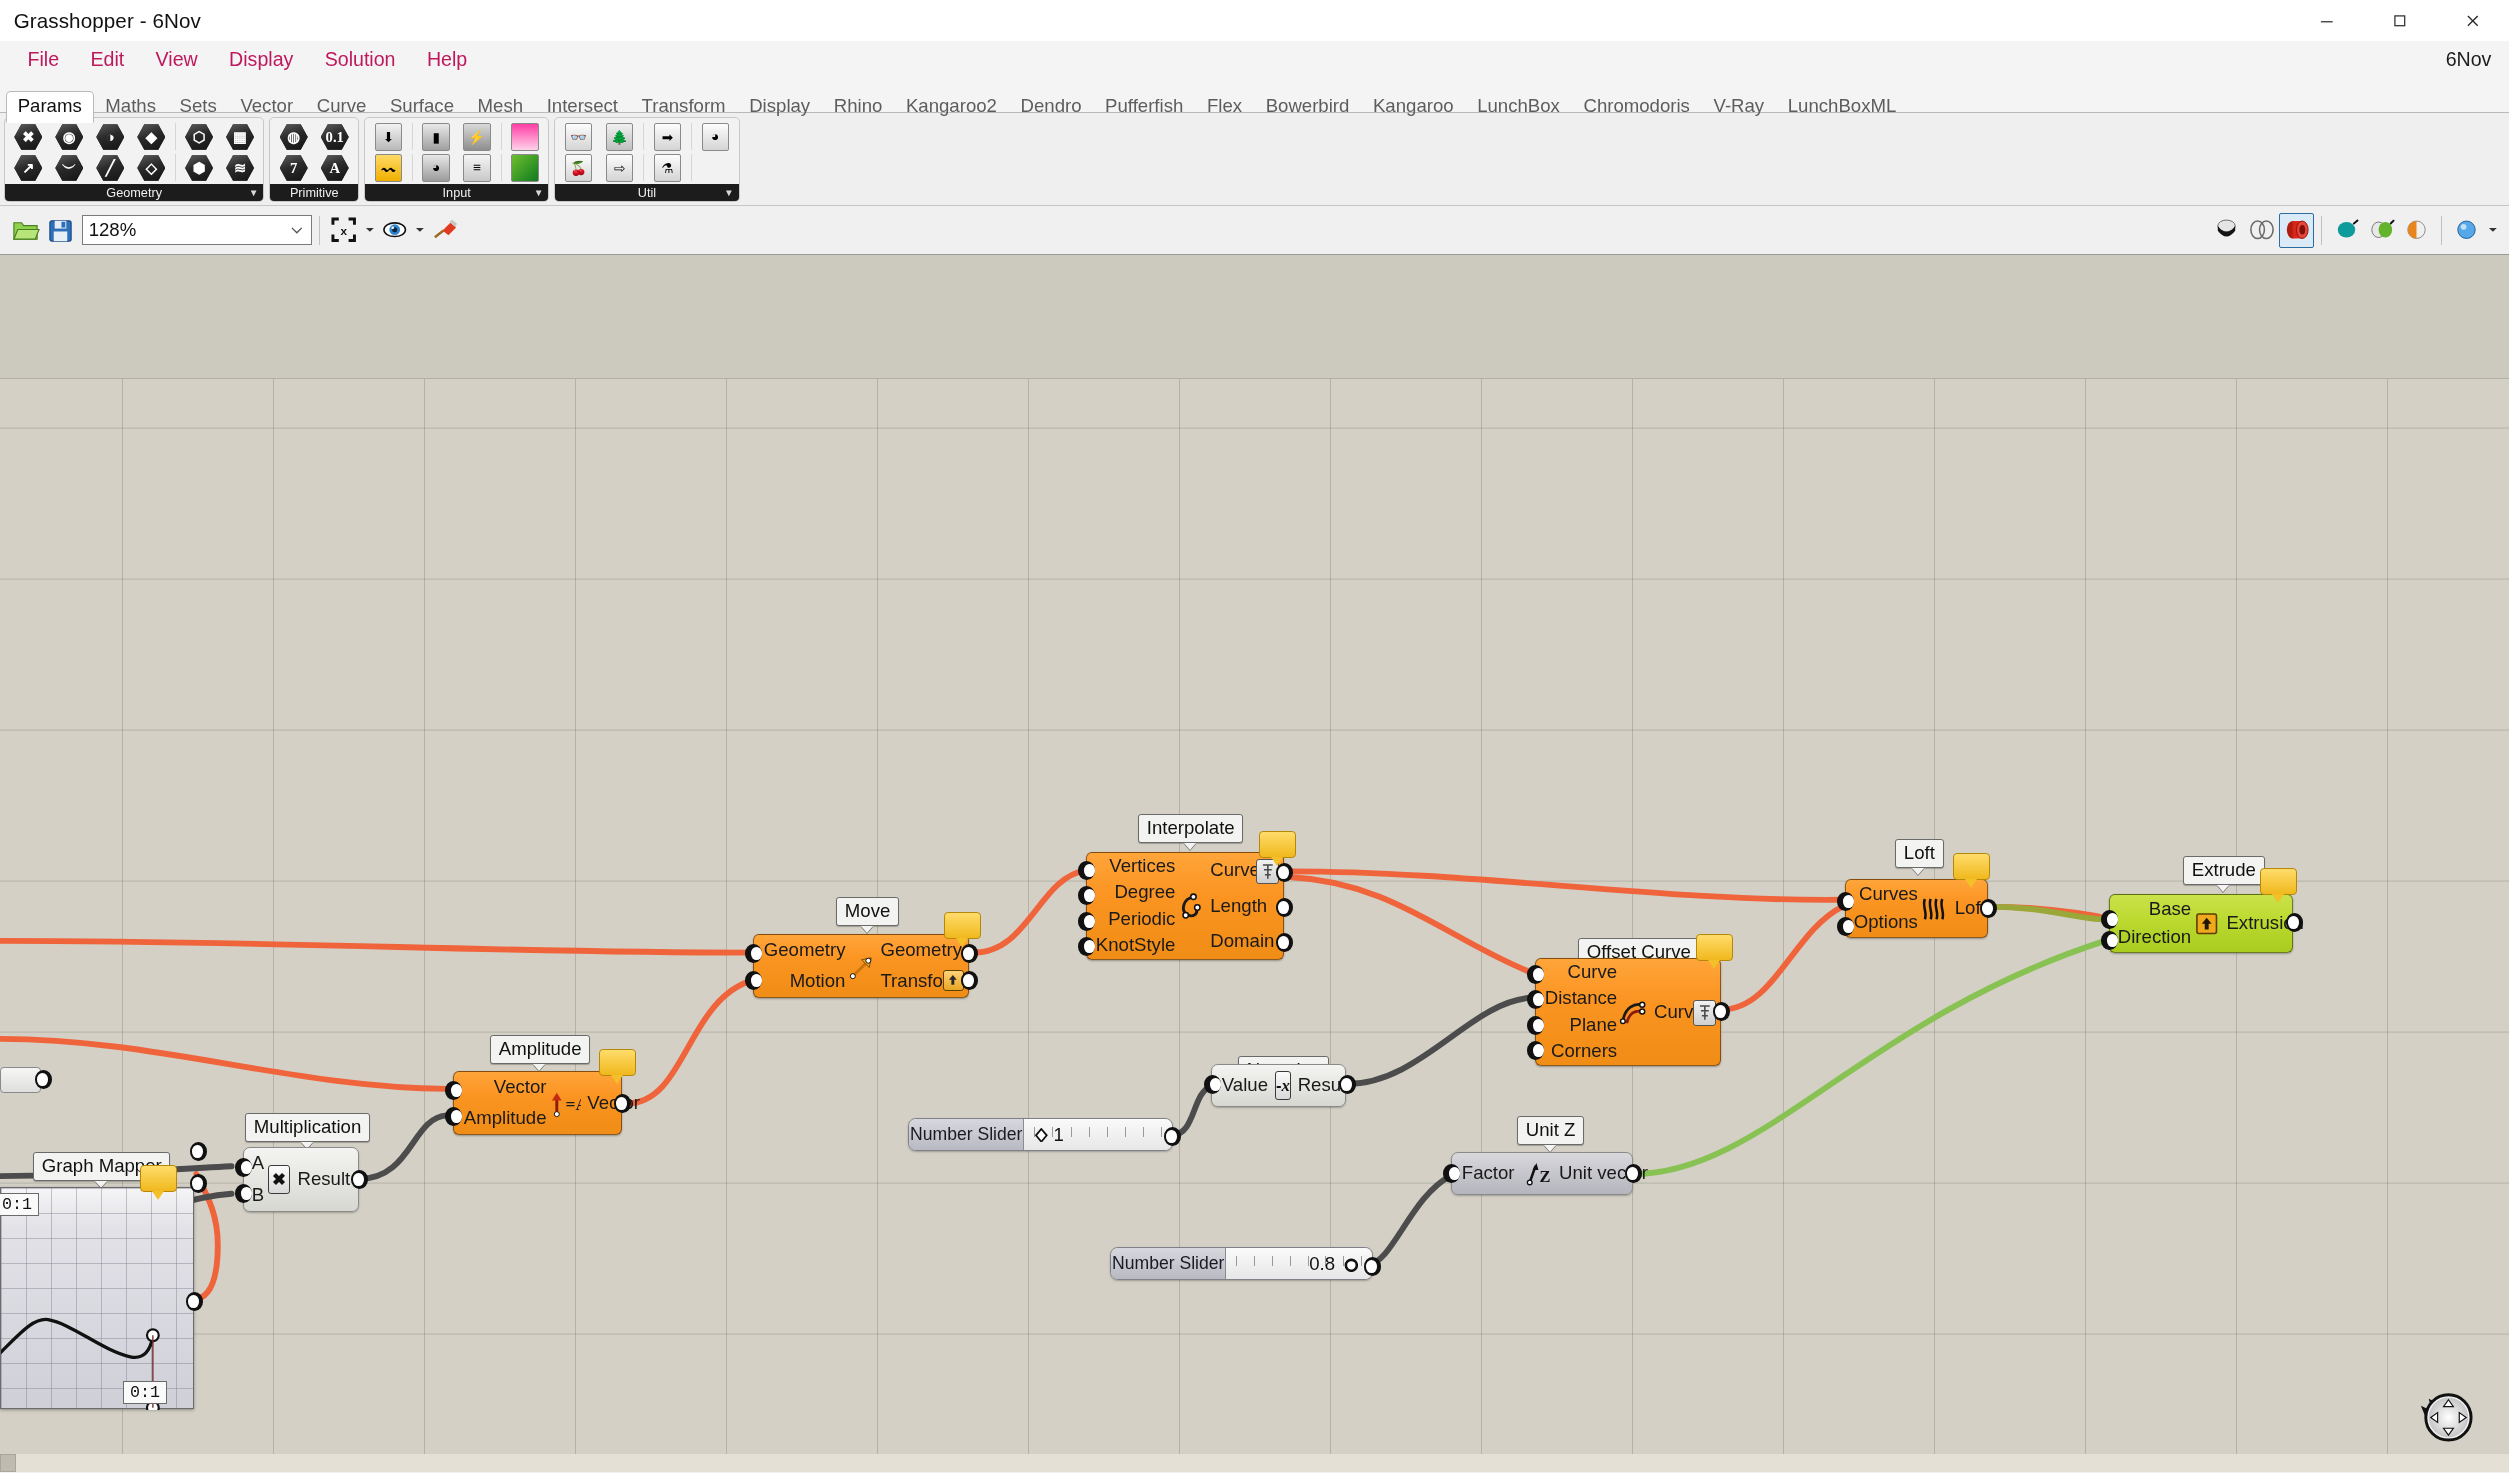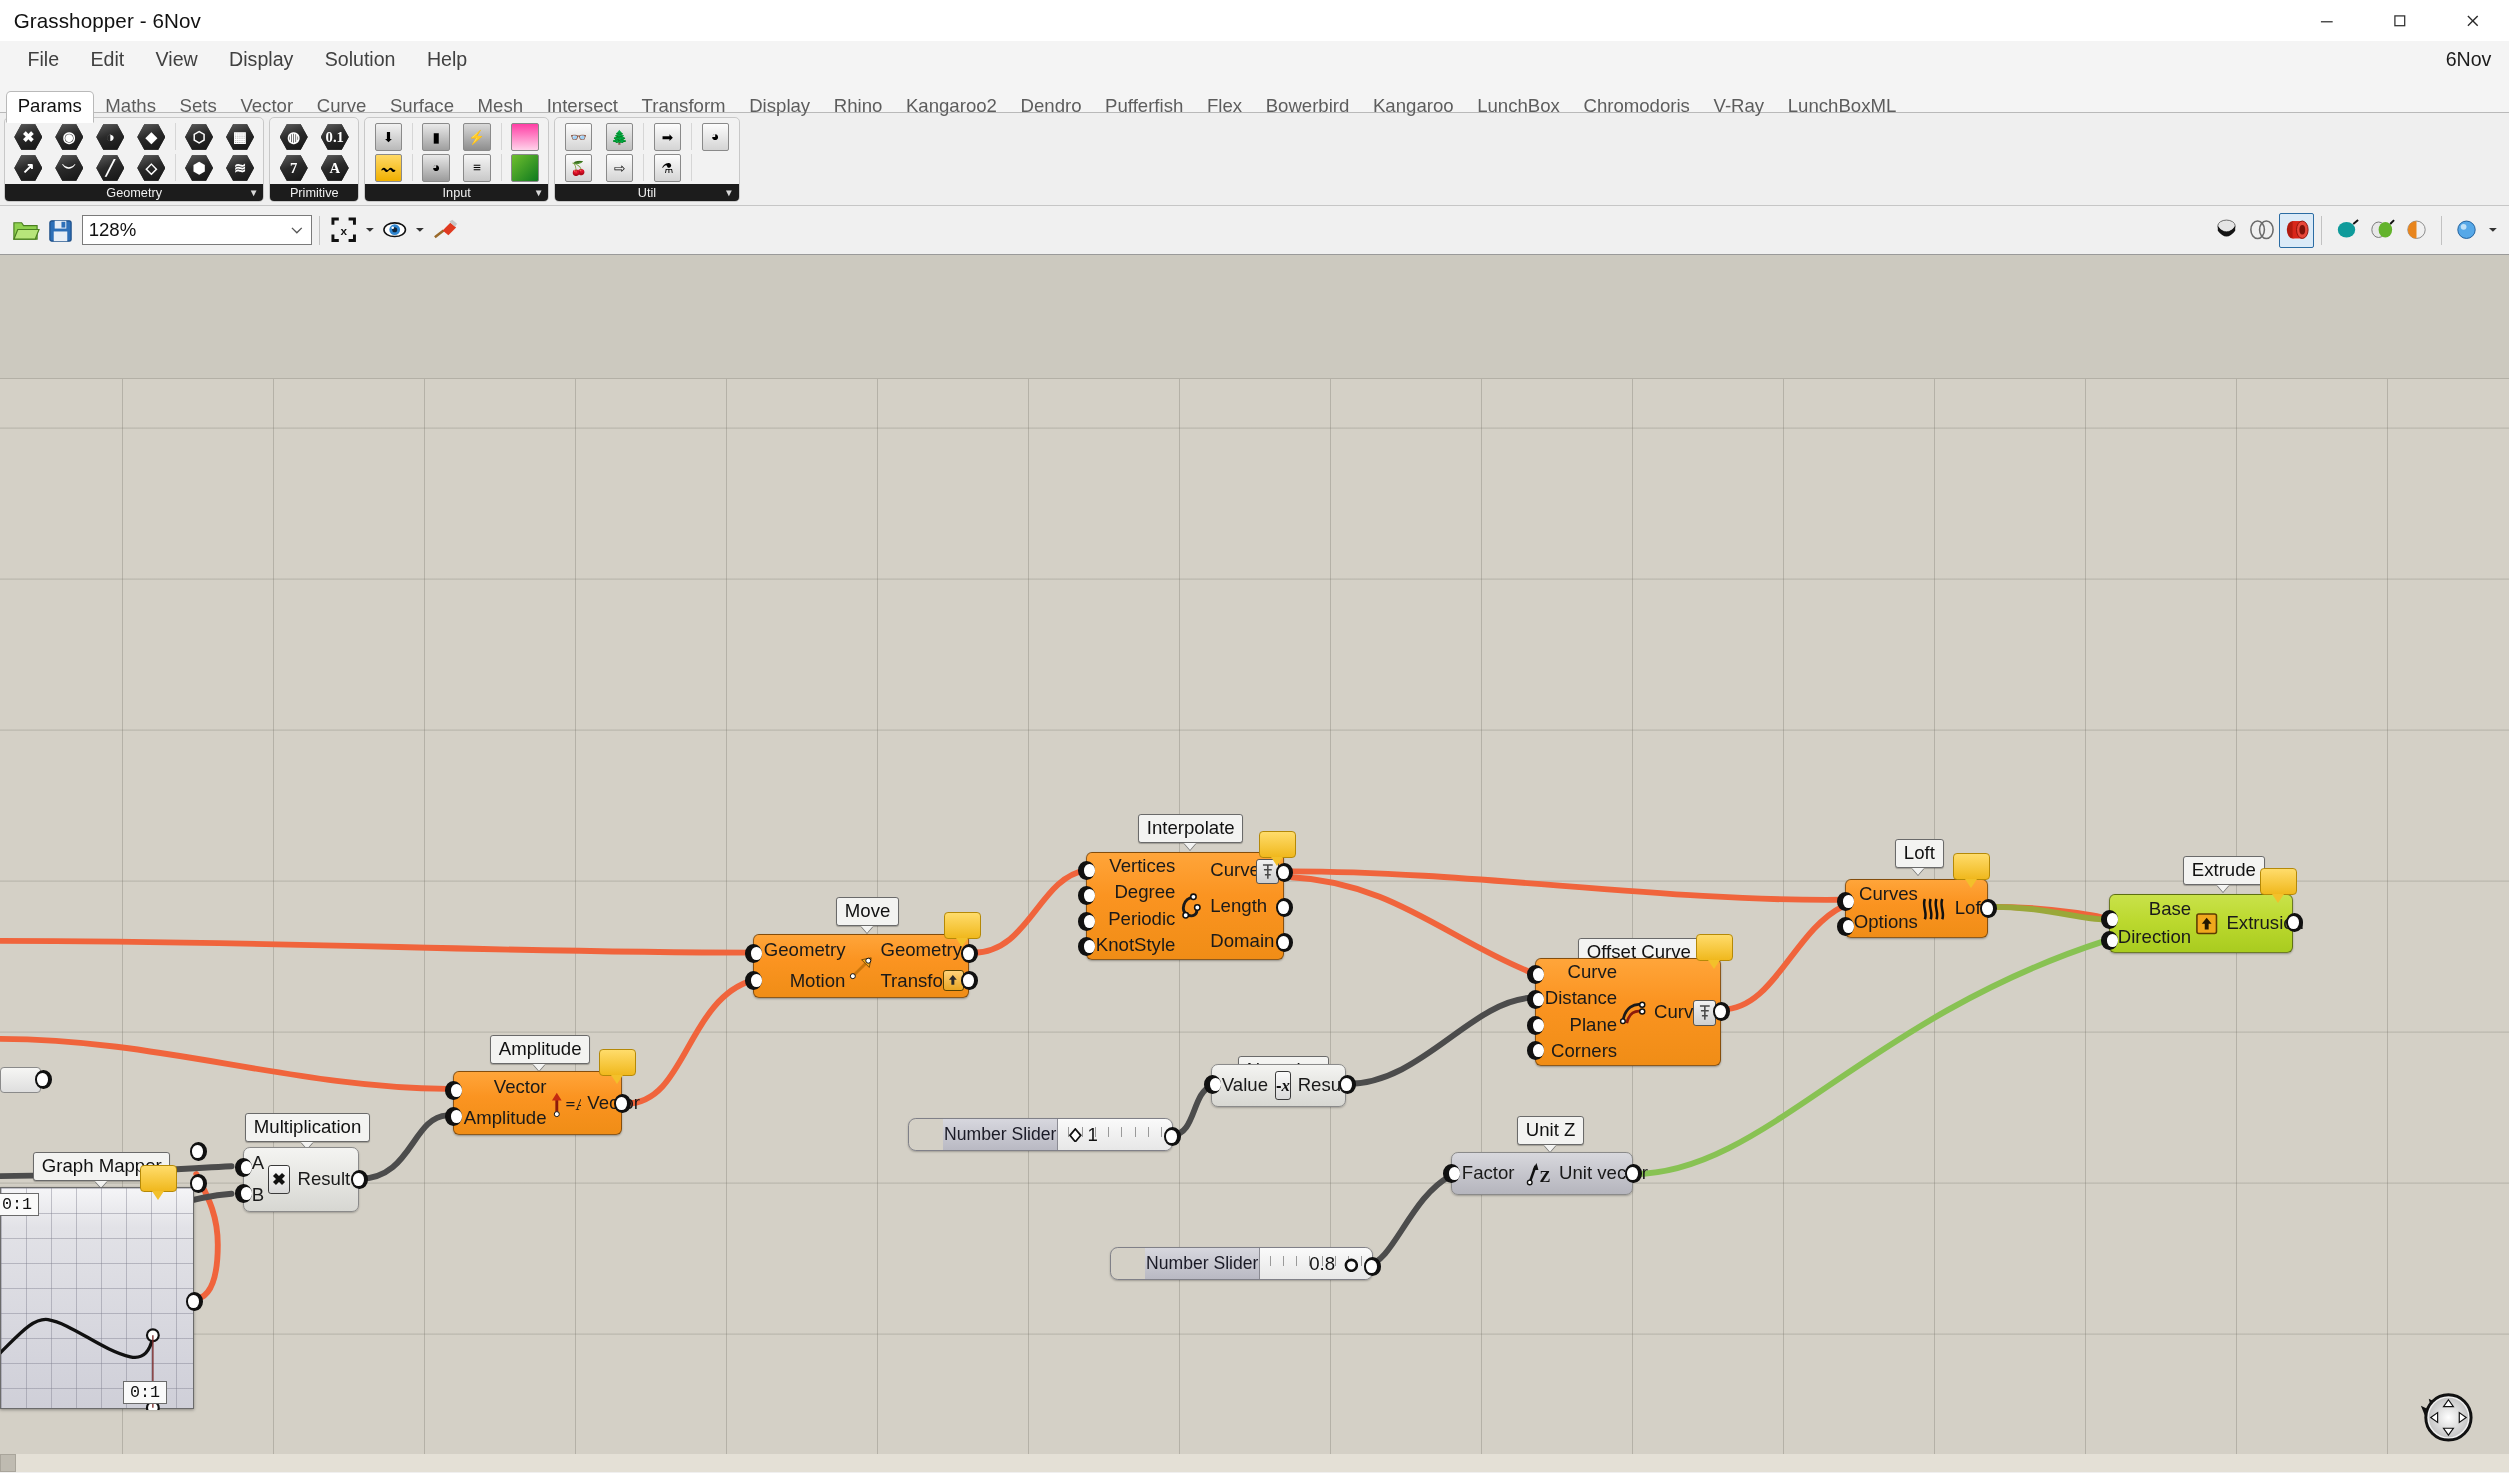--- a/index.html
+++ b/index.html
@@ -19,21 +19,21 @@
     position:relative;
   }
   #title-text{ font-size:20.6px; color:#111; margin-left:13.7px; letter-spacing:0.1px;}
   #win-controls{ position:absolute; right:0; top:0; height:41px; display:flex;}
   .win-btn{ width:73px; height:41px; display:flex; align-items:center; justify-content:center;
             font-size:18.6px; color:#2a2a2a; }
   .win-btn svg{ display:block; }
 
   
   #menubar{ height:37px; background:#f4f4f4; display:flex; align-items:center; padding-left:11.8px;}
-  .menu-item{ font-size:19.6px; color:#404040; padding:3.9px 15.7px; }
+  .menu-item{ font-size:19.6px; color:#be185d; padding:3.9px 15.7px; }
   #date-right{ margin-left:auto; font-size:19.6px; color:#1b1b1b; padding-right:17.6px;}
 
   
   #tabbar{ height:35px; background:#f4f4f4; position:relative;
            display:flex; align-items:flex-end; padding-left:5.9px;
            border-bottom:1px solid #b9b9b9;}
   .tab{ font-size:18.6px; color:#5d5d5d; padding:4.9px 10.8px 6.9px 10.8px; line-height:1;
         border:1px solid transparent; position:relative; top:11px;}
   .tab.active{ color:#111; background:#ffffff;
         border:1px solid #b9b9b9; border-bottom:1px solid #ffffff;
@@ -131,21 +131,21 @@
       box-shadow:0 1px 2px rgba(0,0,0,.25); display:flex; align-items:center; }
   .miniico{ width:29px; height:29px; border:1px solid #3a3a3a; border-radius:2.9px;
       background:linear-gradient(180deg,#fbfbfb,#d9d9d9); display:flex;
       align-items:center; justify-content:center; font-size:16.7px; font-weight:bold; color:#111;}
 
   
   .slider{ position:absolute; height:33px; border:1px solid #808088; border-radius:7.8px;
       display:flex; overflow:hidden; box-shadow:0 1px 2px rgba(0,0,0,.25);}
   .sl-name{ background:linear-gradient(180deg,#d7d7de,#b9b9c3); color:#1a1a26;
       font-size:17.6px; display:flex;align-items:center; padding:0 1px;
-      border-right:1px solid #8b8b93;margin-left:34px;}
+      border-right:1px solid #8b8b93;}
   .sl-track{ flex:1; background:linear-gradient(180deg,#fafafa,#e7e7e7);
       position:relative; display:flex; align-items:center;}
   .sl-ticks{ position:absolute; left:9.8px; right:9.8px; top:7.8px; height:9.8px;
       display:flex; justify-content:space-between; }
   .sl-ticks i{ width:1px; height:9.8px; background:#9a9a9a; display:block;}
   .sl-val{ position:absolute; font-size:18.6px; color:#111; }
   .sl-knob{ position:absolute; width:14.7px;height:14.7px; }
 
   
   #graphmapper{ position:absolute; border:1px solid #6b6b6b;

